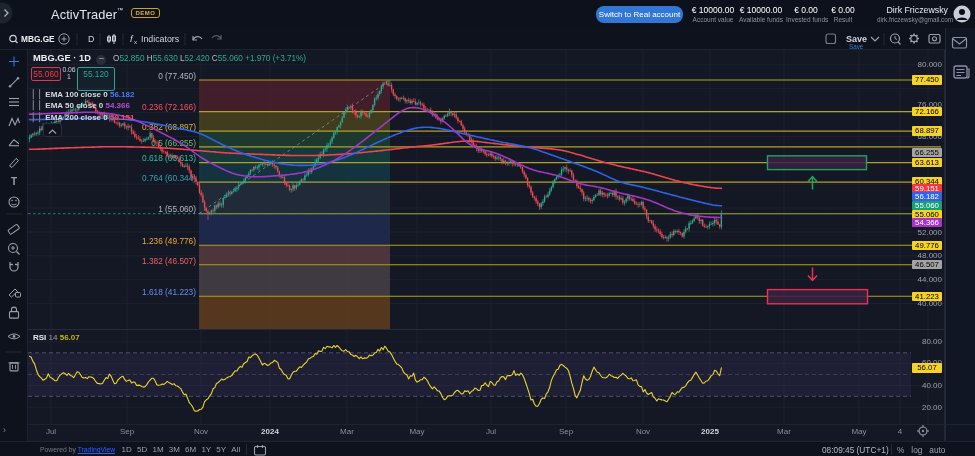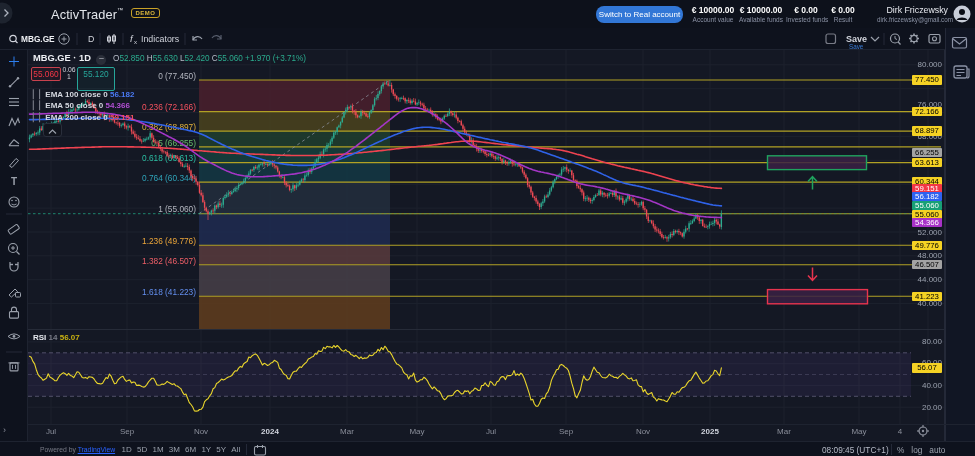--- a/index.html
+++ b/index.html
@@ -11,21 +11,21 @@
 #righttb { position:absolute; left:945px; top:28px; width:30px; height:428px; background:#111624;
   border-left:1px solid #242938; }
 #bottombar { position:absolute; left:0; top:441px; width:975px; height:15px; background:#0e121d;
   border-top:1px solid #1e2330; }
 .axlbl { position:absolute; left:901px; width:41px; text-align:right; font-size:8px;
   color:#9aa0ad; line-height:9px; }
 .axbdg { position:absolute; left:912px; width:30px; text-align:center; font-size:7.8px;
   line-height:9.4px; height:9.4px; border-radius:1px; }
 .tlbl { position:absolute; top:427px; width:40px; text-align:center; font-size:8px; color:#8b8f9b; }
 .stat { position:absolute; top:5px; text-align:center; color:#fff; white-space:nowrap; }
-.stat b { font-size:8.5px; font-weight:bold; display:block; }
+.stat b { font-size:8.5px; font-weight:normal; display:block; }
 .stat span { font-size:6.5px; color:#8b92a5; display:block; margin-top:1px; }
 .legrow { position:absolute; font-size:8px; color:#d5d8e0; white-space:nowrap;font-weight:bold; }
 </style></head>
 <body>
 
 <div id="topbar">
   <svg width="30" height="26" style="position:absolute;left:-9px;top:0">
       <circle cx="11" cy="13" r="10.5" fill="#1e242f"></circle>
       <path d="M13.5 9.5 l3.5 3.5 -3.5 3.5" stroke="#aeb4bf" stroke-width="1.3" fill="none"></path>
     </svg>

